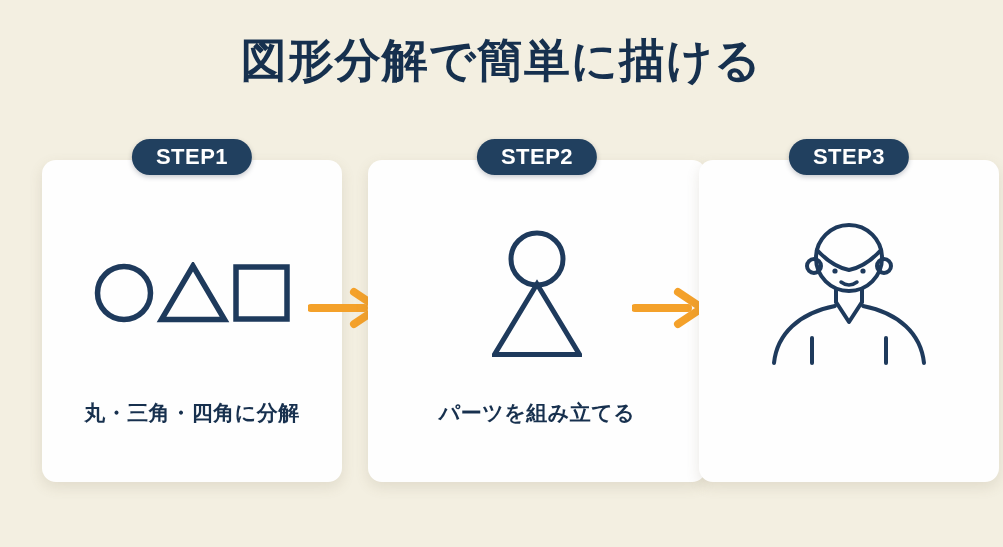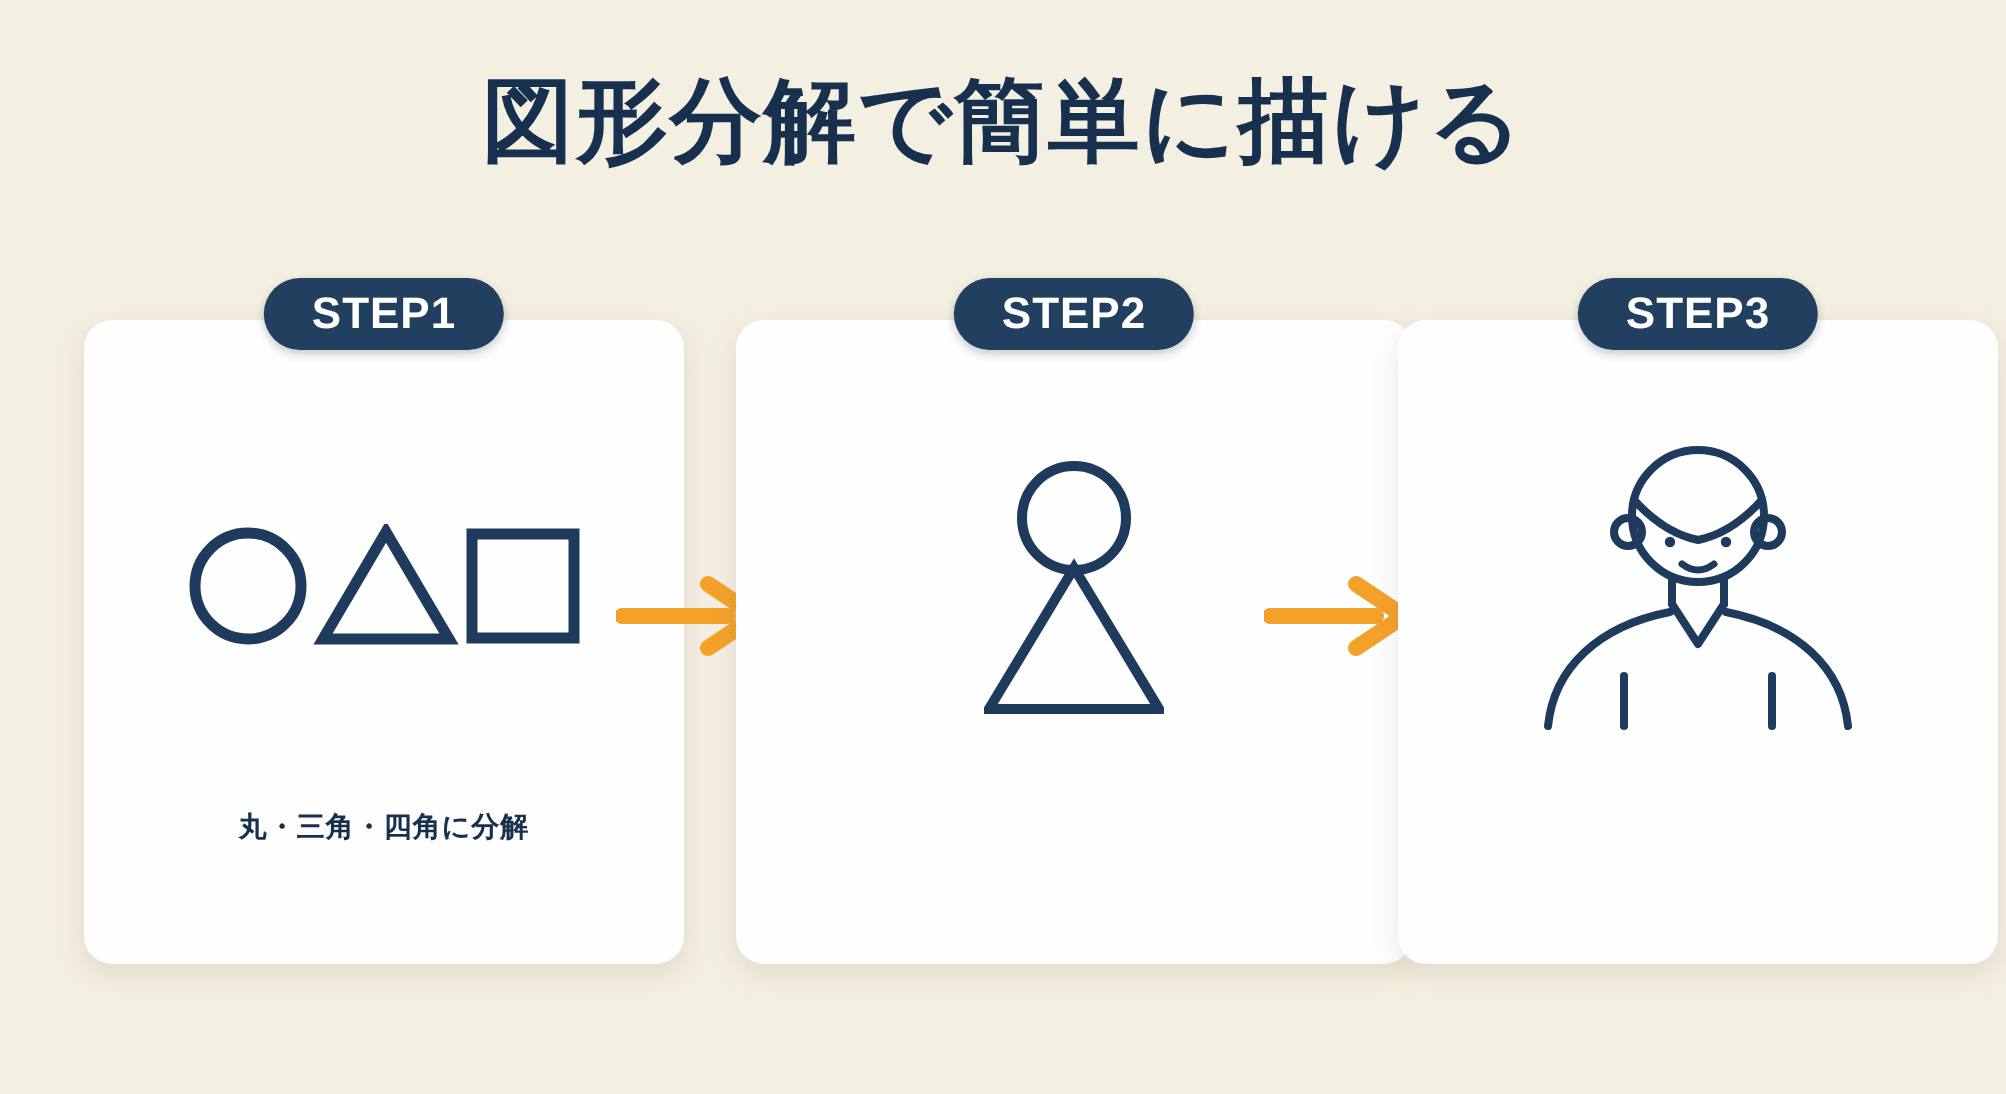--- a/index.html
+++ b/index.html
@@ -54,21 +54,21 @@
     transform:translateX(-50%);
   }
   .c1 .card-icon{top:102px;}
   .c2 .card-icon{top:70px;}
   .c3 .card-icon{top:50px;}
   .caption{
     position:absolute;
     bottom:56px;left:0;
     width:100%;
     text-align:center;
-    font-size:14px;
+    font-size:21px;
     line-height:26px;
     font-weight:bold;
     color:#17304e;
     letter-spacing:0.5px;
   }
   .arrow{
     position:absolute;
     top:287px;
     width:74px;height:42px;
   }
@@ -103,20 +103,21 @@
   </div>
 
   <div class="card c2">
     <div class="badge">STEP2</div>
     <div class="card-icon">
       <svg width="90" height="128" viewBox="0 0 90 128" fill="none">
         <circle cx="45" cy="29" r="26" stroke="#1e3a5c" stroke-width="5"></circle>
         <polygon points="45,54 2.5,124.5 87.5,124.5" stroke="#1e3a5c" stroke-width="5" fill="none" stroke-linejoin="miter"></polygon>
       </svg>
     </div>
+    <div class="caption">パーツを組み立てる</div>
   </div>
 
   <div class="arrow a2">
     <svg width="74" height="42" viewBox="0 0 74 42" fill="none">
       <line x1="3" y1="21" x2="56" y2="21" stroke="#f4a12a" stroke-width="8" stroke-linecap="round"></line>
       <polyline points="46,5 70,21 46,37" stroke="#f4a12a" stroke-width="8" fill="none" stroke-linecap="round" stroke-linejoin="round"></polyline>
     </svg>
   </div>
 
   <div class="card c3">

